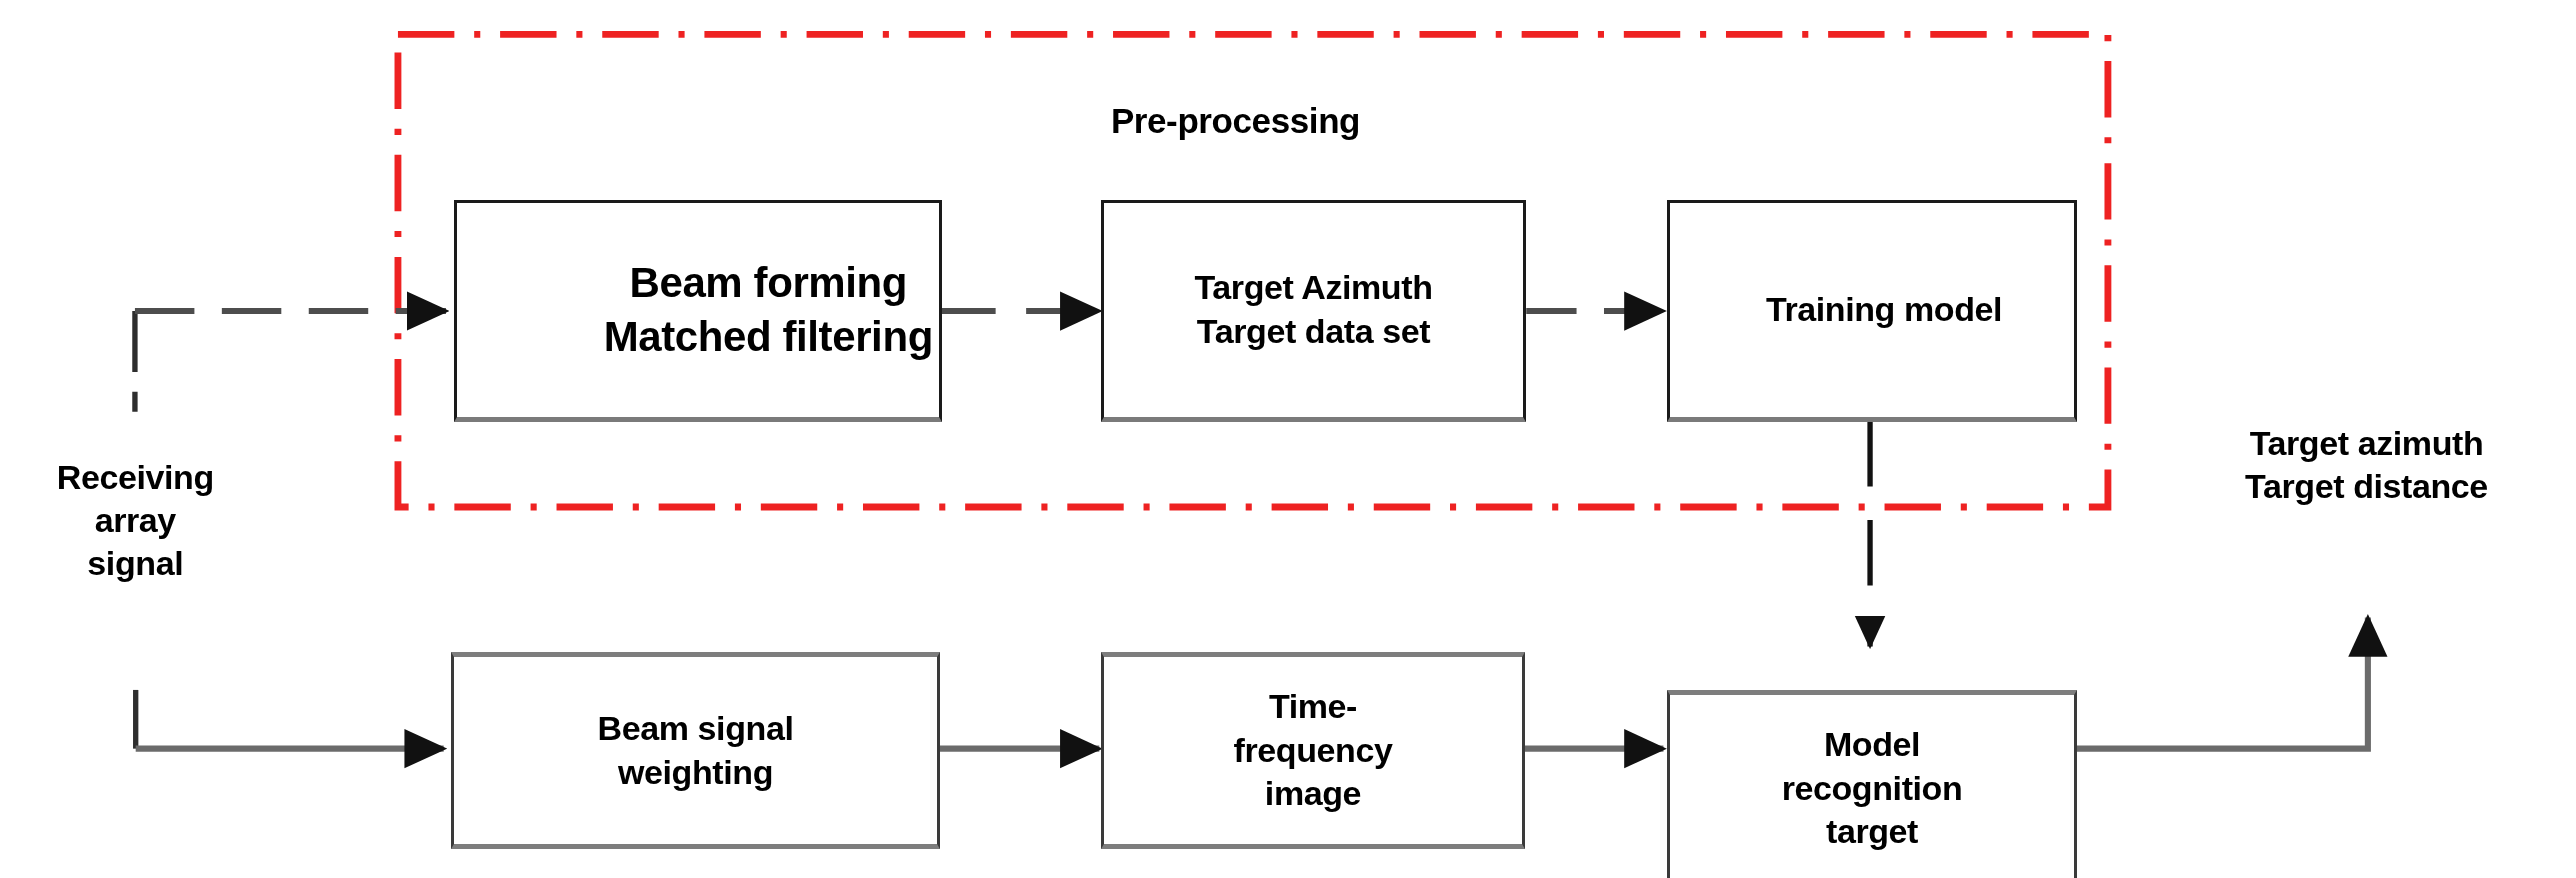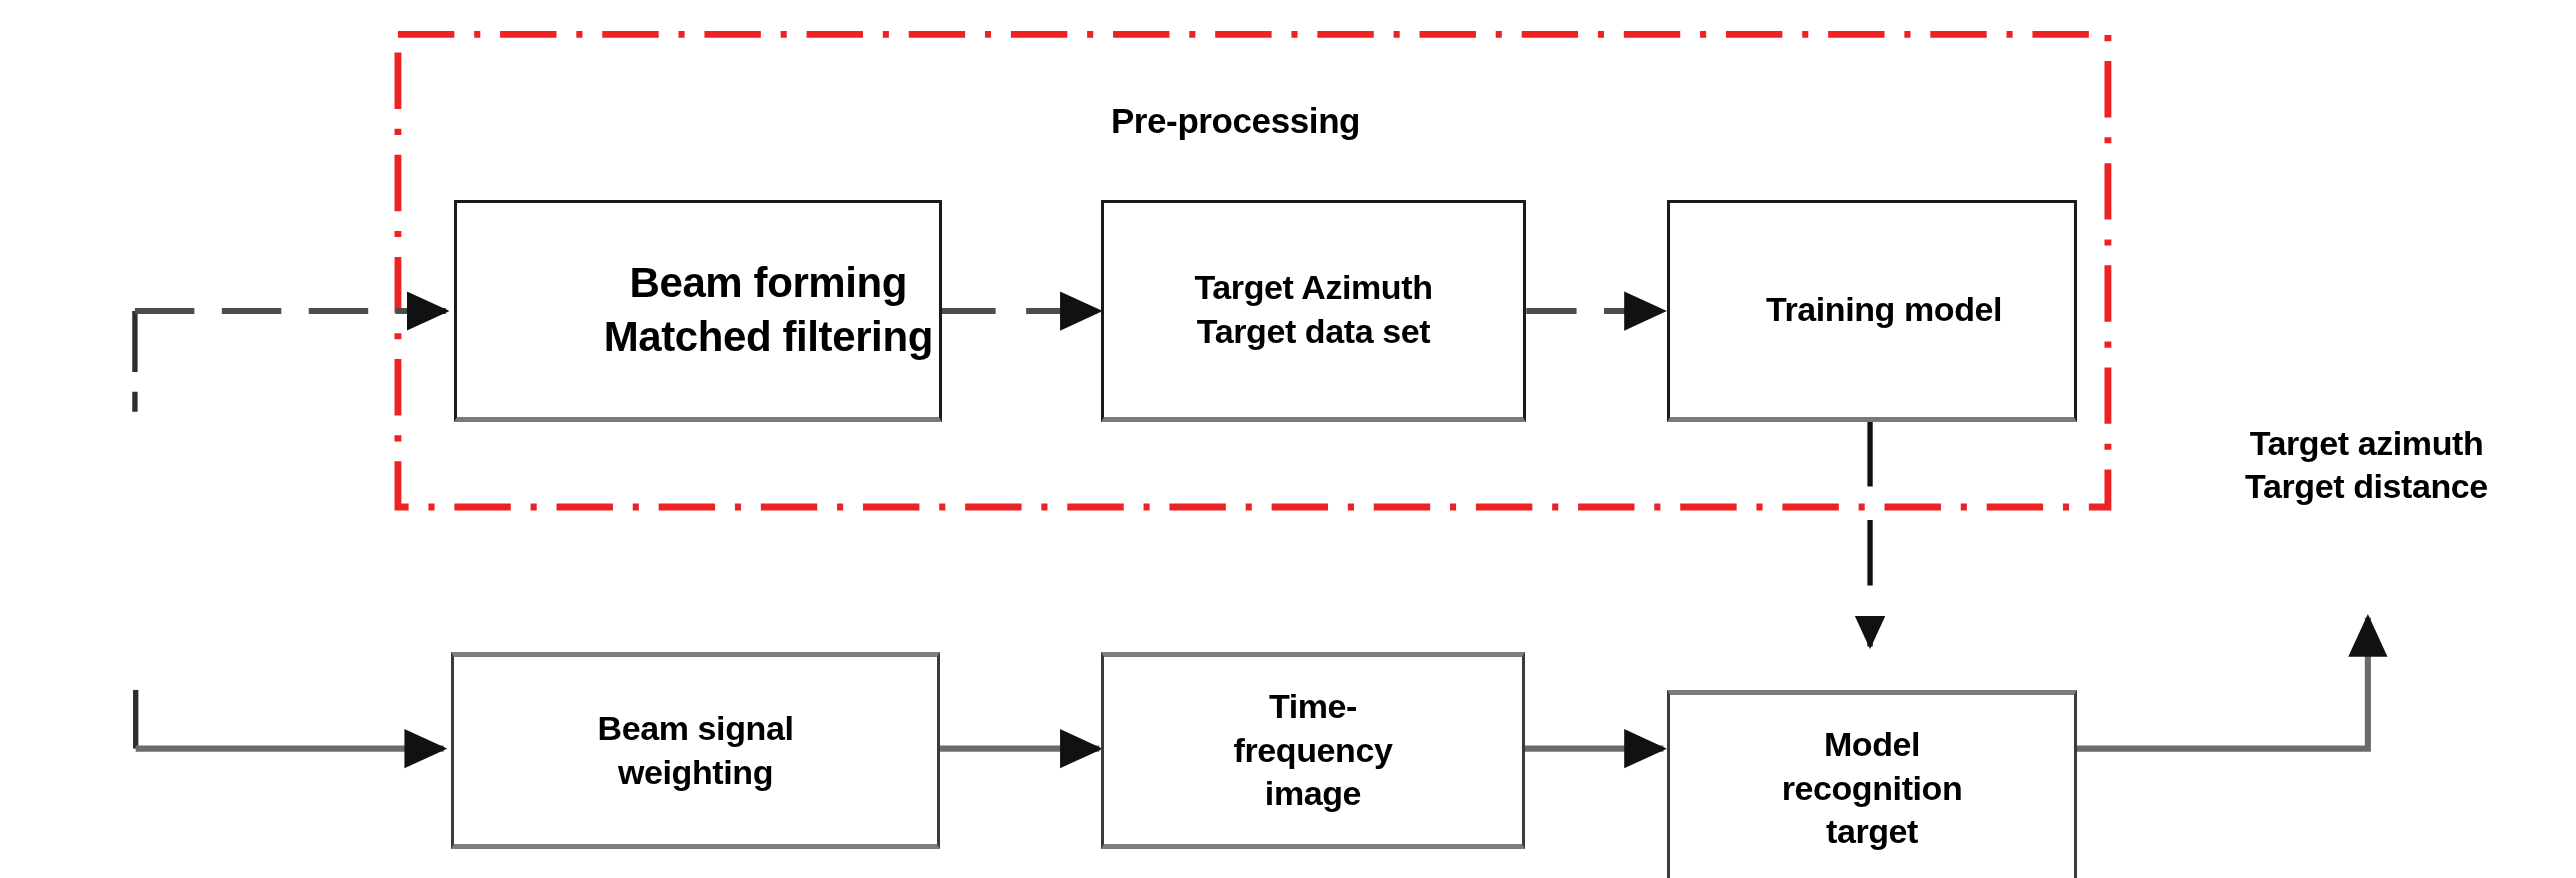--- a/index.html
+++ b/index.html
@@ -88,18 +88,21 @@
 frequency
 image</span>
   </div>
 
   <div class="node node-bot" style="left:1667px;top:652px;width:410px;height:197px;font-size:34px;margin-top:38px;">
     <span class="lbl" style="white-space:pre-line;">Model
 recognition
 target</span>
   </div>
 
+  <div class="freetext" style="left:3.8px;top:456px;width:263px;font-size:34px;">Receiving
+array
+signal</div>
 
   <div class="freetext" style="left:2157px;top:422px;width:419px;font-size:34px;">Target azimuth
 Target distance</div>
 
 </div>
 
 
 </body></html>

